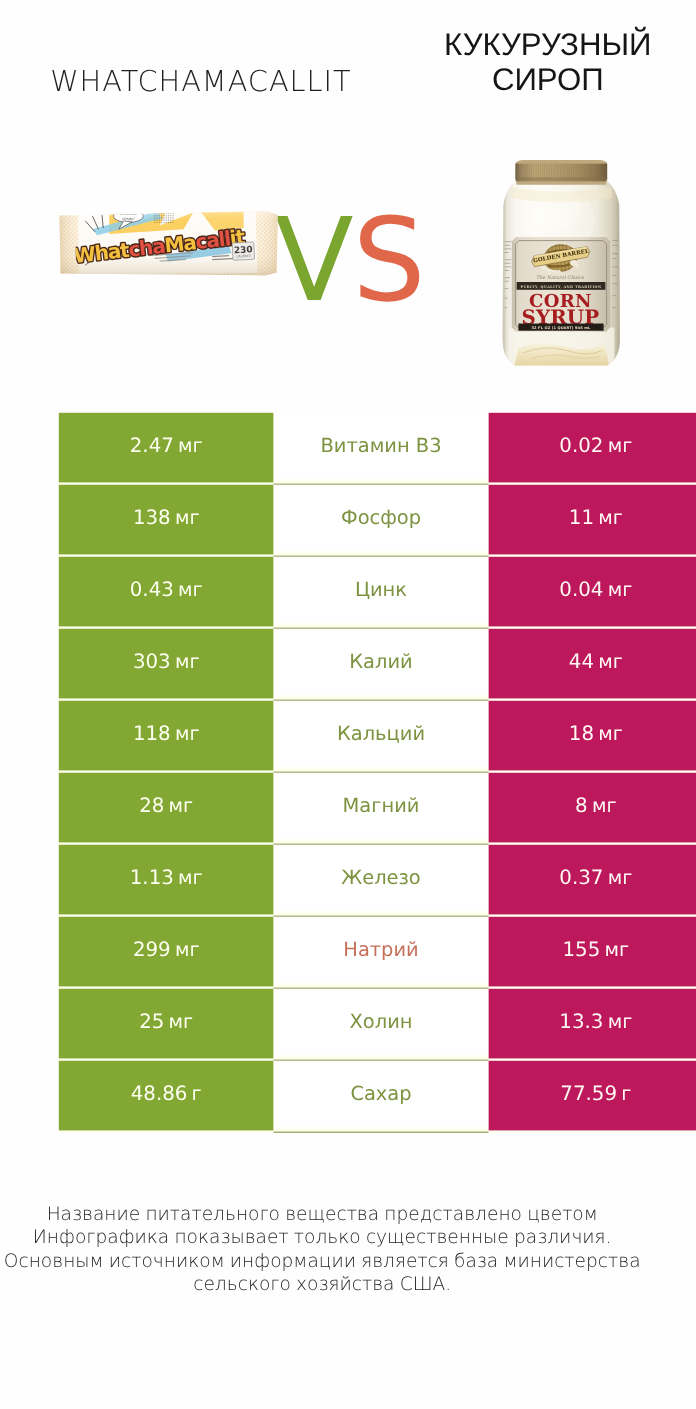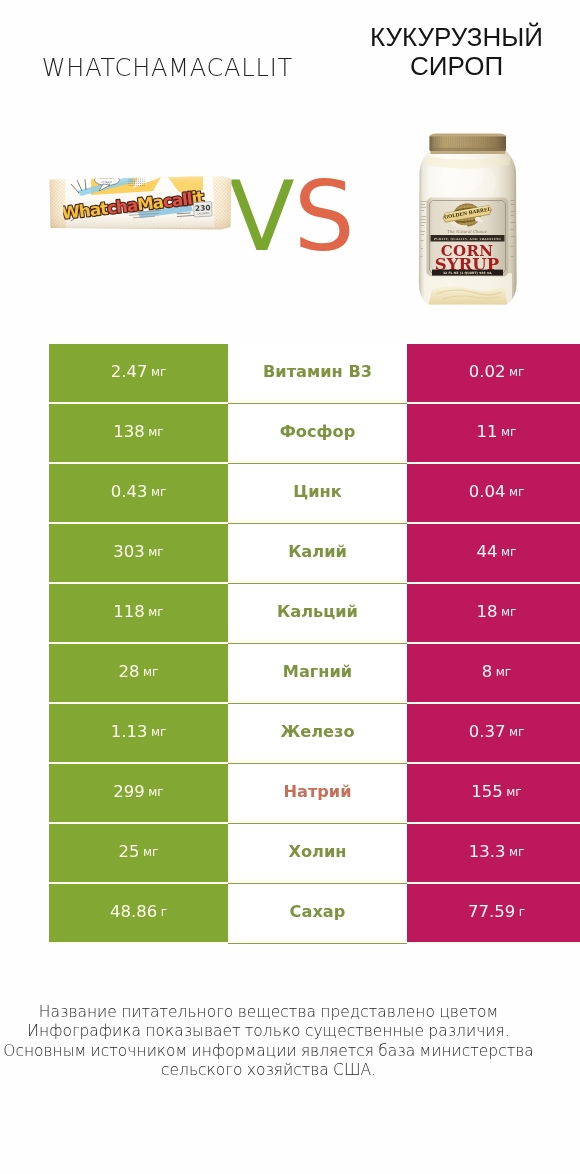--- a/index.html
+++ b/index.html
@@ -38,22 +38,22 @@
 
   
   .table{position:absolute;left:21px;top:344px;width:537px;background:#fcfdec;margin-left:28px;}
   .row{display:flex;height:58px;margin-bottom:2px;}
   .cell{display:flex;align-items:center;justify-content:center;box-sizing:border-box;padding-bottom:3px;}
   .left{width:179px;background:#82a732;color:#fdfff0;}
   .mid{width:179px;background:linear-gradient(to bottom,#fff 0,#fff 54px,#fdfde8 58px);position:relative;}
   .mid::after{content:"";position:absolute;left:0;right:0;bottom:-2px;height:1px;background:#8e9b55;}
   .right{width:179px;background:#be185d;color:#fff8f2;}
   .val{font-family:"DejaVu Sans",sans-serif;font-weight:500;font-size:16.5px;}
-  .unit{font-family:"DejaVu Sans",sans-serif;font-weight:500;font-size:12px;margin-left:3.5px;}
-  .nm{font-family:"DejaVu Sans",sans-serif;font-weight:700;font-size:16.2px;}
+  .unit{font-family:"DejaVu Sans",sans-serif;font-weight:500;font-size:16px;margin-left:3.5px;}
+  .nm{font-family:"DejaVu Sans",sans-serif;font-weight:400;font-size:16.2px;}
   .nm.w-left{color:#7d9340;}
   .nm.w-right{color:#c5705a;}
 
   
   .footer{position:absolute;left:0;top:1003px;width:537px;text-align:center;
     font-family:"DejaVu Sans",sans-serif;font-weight:200;font-size:15.5px;line-height:19.3px;word-spacing:-0.6px;color:#231f20;}
 </style>
 </head>
 <body>
 

